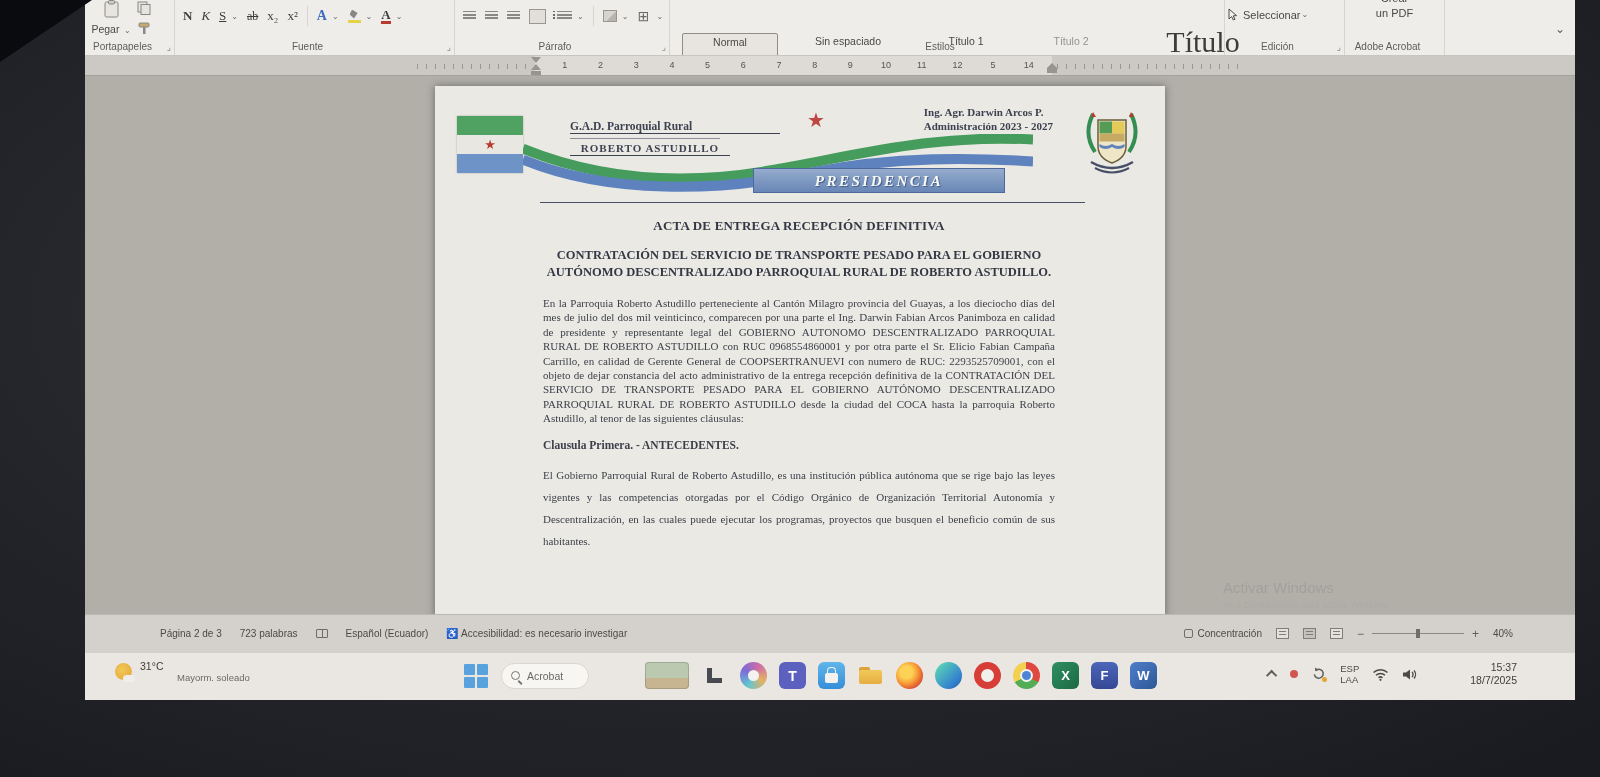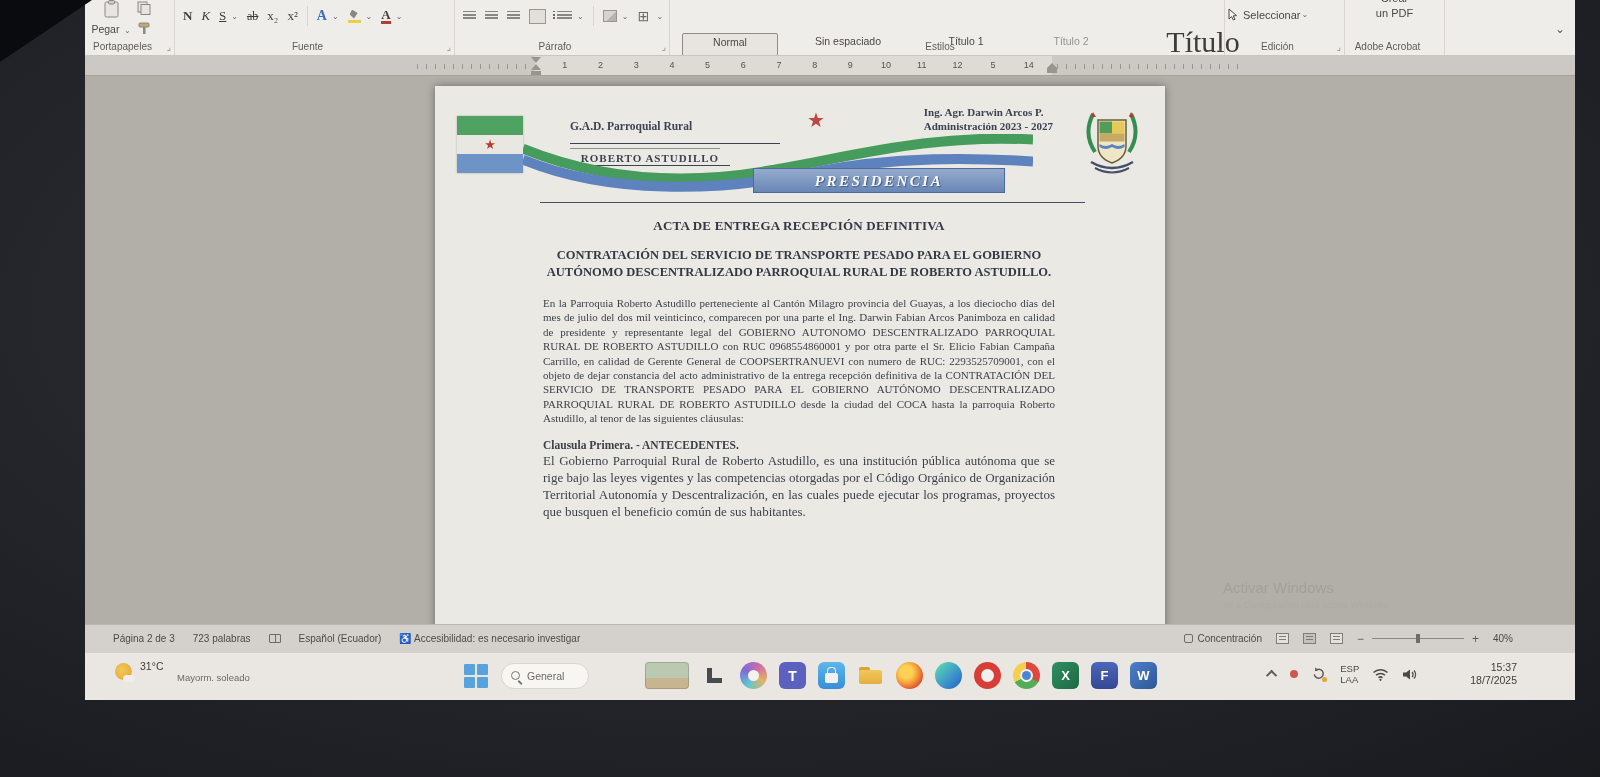--- a/index.html
+++ b/index.html
@@ -78,45 +78,45 @@
   .docarea{flex:1;position:relative;overflow:hidden;background:#b2afa9;}
   .page{margin:10px 0 0 350px;width:730px;min-height:560px;background:#ebe9e4;box-shadow:0 0 8px rgba(20,20,25,.45);
     font-family:"Liberation Serif",serif;color:#3b3f49;padding-top:8px;}
   
   .hdr{position:relative;height:112px;}
   .hdr-flag{position:absolute;left:22px;top:22px;width:66px;height:57px;display:flex;flex-direction:column;box-shadow:0 0 2px rgba(0,0,0,.25);}
   .hdr-flag .fg{flex:1;background:#4aa45e;}
   .hdr-flag .fw{flex:1;background:#e9e7e2;text-align:center;font-size:13px;line-height:19px;color:#c0392b;}
   .hdr-flag .fb{flex:1;background:#6b93cc;}
   .org-block{position:absolute;left:135px;top:26px;width:210px;}
-  .org1{font-weight:bold;font-size:11.5px;color:#3c4252;border-bottom:1.5px solid #3c4252;padding-bottom:11px;}
+  .org1{font-weight:bold;font-size:11.5px;color:#3c4252;border-bottom:1.5px solid #3c4252;padding-bottom:1px;}
   .org-tiny{height:4px;border-bottom:1px solid #8a8e98;width:150px;margin:1px 0 2px;}
   .org2{font-weight:bold;font-size:11px;letter-spacing:1px;color:#3c4252;padding:1px 0;border-bottom:1.5px solid #3c4252;width:160px;text-align:center;}
   .hdr-star{position:absolute;left:372px;top:14px;color:#c64540;font-size:20px;}
   .admin-block{position:absolute;right:112px;top:12px;text-align:left;font-weight:bold;font-size:11px;color:#3c4252;line-height:13.5px;}
   .hdr-waves{position:absolute;left:88px;top:40px;width:510px;height:64px;}
   .crest{position:absolute;right:22px;top:10px;}
   .banner{position:absolute;left:318px;top:74px;width:252px;height:25px;line-height:24px;text-align:center;
     background:linear-gradient(180deg,#93abd0,#6686ba);border:1px solid #49699f;color:#faf9f4;
     font-family:"Liberation Serif",serif;font-weight:bold;font-style:italic;font-size:15px;letter-spacing:2.5px;
     text-shadow:1px 1px 1px #3c5a8c;}
   .hdr-rule{position:absolute;left:105px;top:108px;width:545px;border-bottom:1.6px solid #465068;}
   
   .page-body{padding:0 110px 20px 108px;}
   .doc-title{margin-top:12px;text-align:center;font-weight:bold;font-size:13px;letter-spacing:.2px;color:#333845;}
   .doc-subtitle{margin-top:13px;text-align:center;font-weight:bold;font-size:12.5px;line-height:17px;color:#333845;}
   .doc-para{margin-top:15px;font-size:11px;line-height:14.4px;text-align:justify;}
   .doc-clause{margin-top:13px;font-weight:bold;font-size:11.5px;}
-  .doc-para2{margin-top:1px;font-size:13px;line-height:17px;text-align:justify;}
+  .doc-para2{margin-top:13px;font-size:11px;line-height:22px;text-align:justify;}
   .watermark{position:absolute;left:1138px;top:503px;color:#a3a099;}
   .watermark .l1{font-size:15px;}
   .watermark .l2{font-size:9px;margin-top:4px;color:#adaaa3;}
   
-  .statusbar{height:28px;background:#d4d1cc;border-top:1px solid #bbb8b3;display:flex;align-items:center;
-    font-size:10px;color:#4c4a47;flex:0 0 auto;position:relative;}
+  .statusbar{height:38px;background:#d4d1cc;border-top:1px solid #bbb8b3;display:flex;align-items:center;
+    font-size:10px;color:#4c4a47;flex:0 0 auto;position:relative;padding-left:47px;}
   .sb-left{display:flex;align-items:center;gap:18px;padding-left:28px;}
   .sb-icon-book{width:12px;height:9px;border:1px solid #6f6d69;border-radius:1px;position:relative;}
   .sb-icon-book::before{content:"";position:absolute;left:5px;top:0;bottom:0;width:1px;background:#6f6d69;}
   .sb-acc{font-size:10px;}
   .sb-right{position:absolute;right:62px;display:flex;align-items:center;gap:14px;}
   .focus-ic{width:9px;height:9px;border:1px solid #6f6d69;border-radius:2px;display:inline-block;margin-right:4px;vertical-align:-1px;}
   .view-ic{width:13px;height:11px;border:1px solid #7f7d79;background:#e4e1dc;position:relative;}
   .view-ic.active{background:#c4c1bb;}
   .view-ic::before{content:"";position:absolute;left:2px;right:2px;top:2px;height:1px;background:#7f7d79;box-shadow:0 3px 0 #7f7d79;}
   .zoomctl{display:flex;align-items:center;gap:8px;}
@@ -412,21 +412,21 @@
 
       <div class="tb-center">
         <span class="start-ic">
             <i></i>
             <i></i>
             <i></i>
             <i></i>
           </span>
         <span class="search-pill">
           <span class="mag"></span>
-          <span>General</span>
+          <span>Acrobat</span>
         </span>
         <span class="ticons">
           <span class="ticon i-thumb"></span>
           <span class="ticon i-tv">
               <i></i>
             </span>
           <span class="ticon i-copilot"></span>
           <span class="ticon i-teams">T</span>
           <span class="ticon i-store"></span>
           <span class="ticon i-folder"></span>

